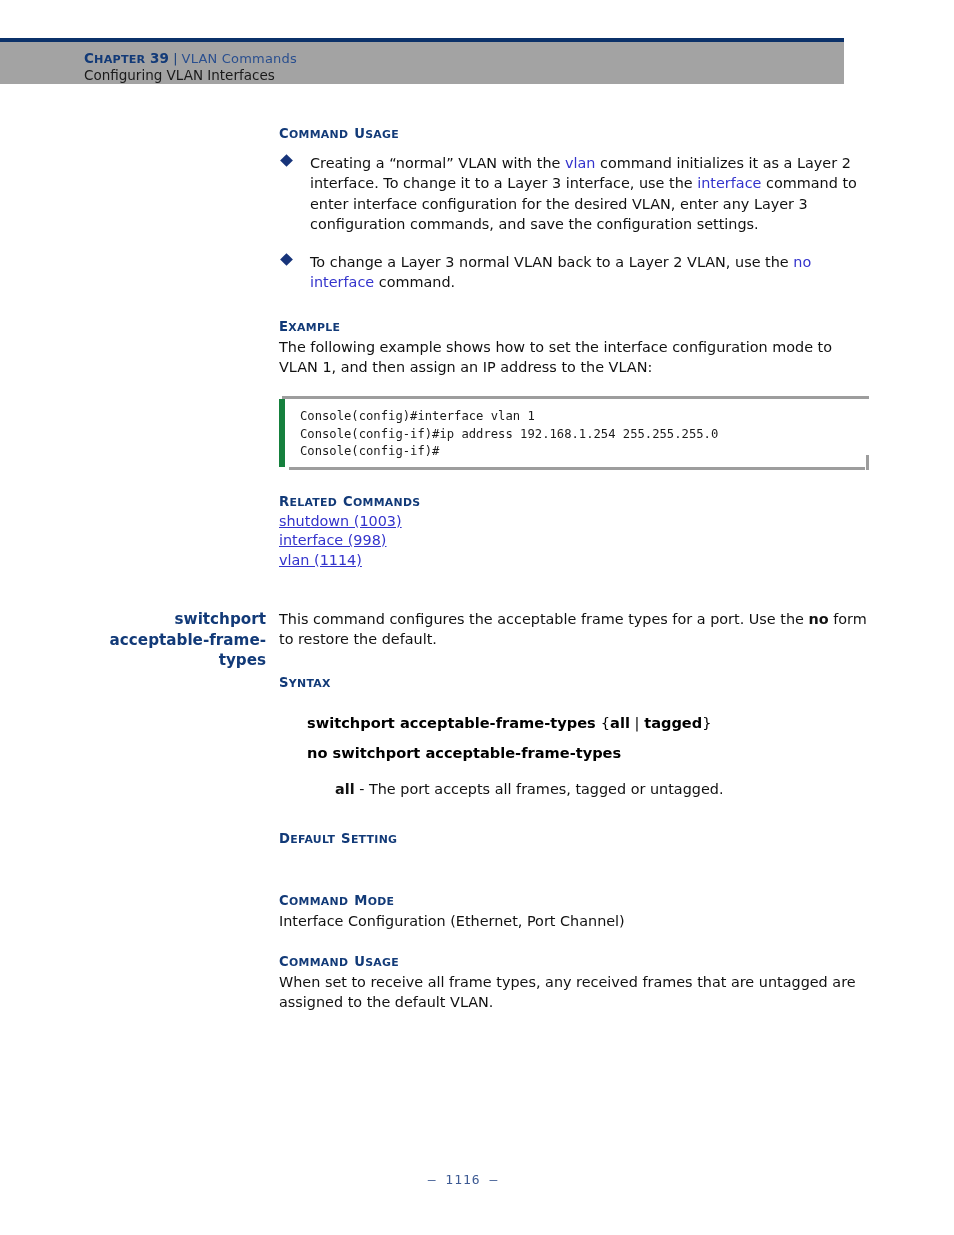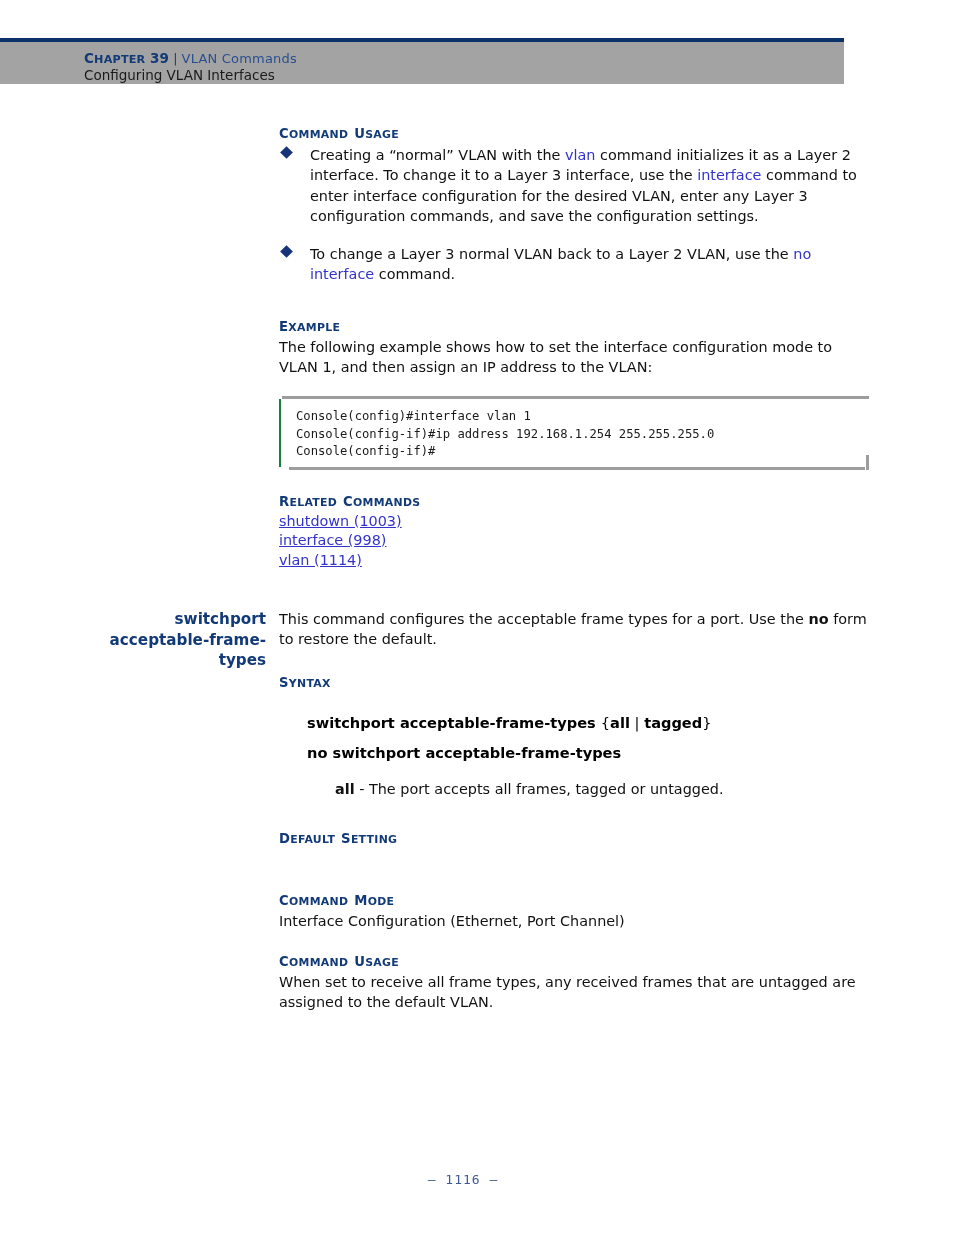--- a/index.html
+++ b/index.html
@@ -122,21 +122,21 @@
     top: 396px;
     width: 590px;
     box-sizing: border-box;
   }
   .code-top-rule {
     height: 3px;
     background: #9d9d9d;
     margin-left: 3px;
   }
   .code-inner {
-    border-left: 2px solid #15803d;
+    border-left: 6px solid #15803d;
     padding: 9px 0 6px 15px;
   }
   .code-bottom-wrap {
     position: relative;
     height: 8px;
   }
   .code-bottom-rule {
     position: absolute;
     left: 10px;
     right: 4px;
@@ -221,21 +221,21 @@
     <span class="chapter-label"><span class="cap">C</span><span class="sc">HAPTER</span> <span class="cap">39</span></span><span class="header-sep">|</span><span class="header-topic">VLAN Commands</span>
   </div>
   <div class="header-line2">Configuring VLAN Interfaces</div>
 </div>
 
 <div class="content">
 
   <div class="body-col" style="top:123px;">
     <div class="sec-head"><span class="cap">C</span><span class="sc">OMMAND</span> <span class="cap">U</span><span class="sc">SAGE</span></div>
 
-    <div class="bullet-row" style="margin-top:2px;">
+    <div class="bullet-row" style="margin-top:10px;">
       <span class="bullet-mark"></span>
       <p class="body"><span>Creating a “normal” VLAN with the </span><span class="lnk">vlan</span><span> command initializes it as a Layer 2 interface. To change it to a Layer 3 interface, use the </span><span class="lnk">interface</span><span> command to enter interface configuration for the desired VLAN, enter any Layer 3 configuration commands, and save the configuration settings.</span></p>
     </div>
 
     <div class="bullet-row" style="margin-top:17px;">
       <span class="bullet-mark"></span>
       <p class="body"><span>To change a Layer 3 normal VLAN back to a Layer 2 VLAN, use the </span><span class="lnk">no interface</span><span> command.</span></p>
     </div>
   </div>
 

